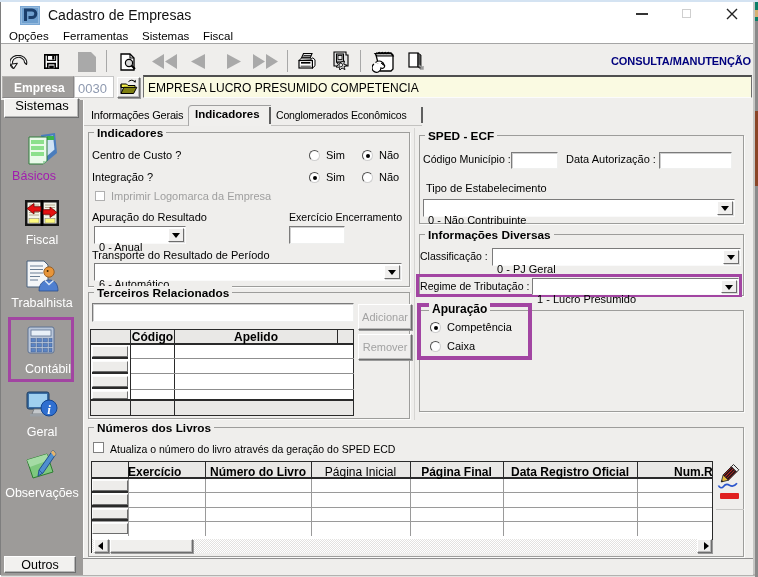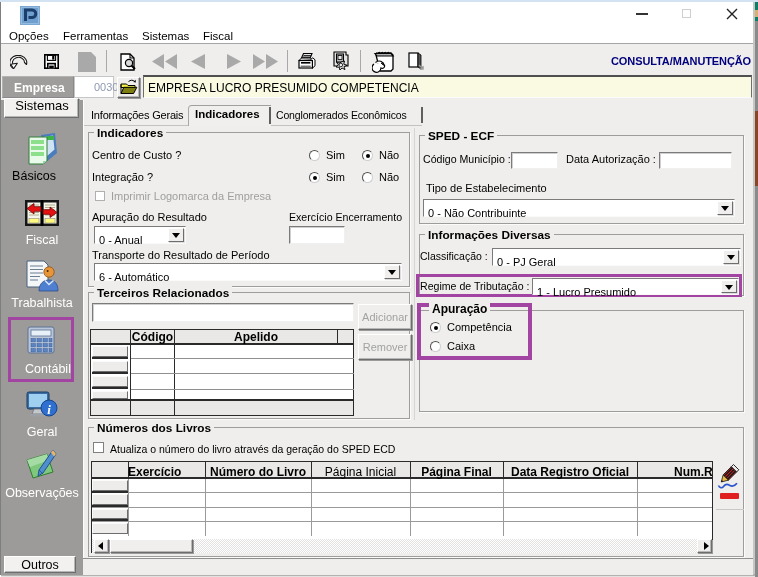--- a/index.html
+++ b/index.html
@@ -5,21 +5,21 @@
 html,body{margin:0;padding:0;}
 body{width:758px;height:577px;overflow:hidden;position:relative;
  font-family:"Liberation Sans",sans-serif;background:#fff;}
 *{box-sizing:border-box;}
 .abs{position:absolute;}
 #win{position:absolute;left:0;top:0;width:758px;height:577px;}
 .sunken{background:#fff;border:1px solid;border-color:#7b7b7b #eff0ef #eff0ef #7b7b7b;box-shadow:inset 1px 1px 0 #cfcfcf;}
 .groupbox{border:1px solid #9d9d9b;box-shadow:1px 1px 0 #fbfbfa;}
 .gtitle{position:absolute;top:-7px;background:#efeeec;padding:0 3px;font-weight:bold;font-size:11.8px;white-space:nowrap;}
 .combo{position:absolute;background:#fff;border:1px solid;border-color:#7b7b7b #fafafa #fafafa #7b7b7b;}
-.combo .txt{position:absolute;left:4px;top:7px;font-size:11px;white-space:nowrap;}
+.combo .txt{position:absolute;left:4px;top:14px;font-size:11px;white-space:nowrap;}
 .cbtn{position:absolute;right:1px;top:1px;bottom:1px;width:16px;background:#f0efee;border:1px solid;border-color:#fff #6d6d6d #6d6d6d #fff;box-shadow:1px 1px 0 #00000022;}
 .cbtn:after{content:"";position:absolute;left:50%;top:50%;margin-left:-4px;margin-top:-2px;border:4px solid transparent;border-top:5px solid #000;}
 .radio{position:absolute;width:11px;height:11px;border-radius:50%;background:#fff;border:1px solid;border-color:#4f4f4f #cfcfcf #cfcfcf #4f4f4f;}
 .radio.on:after{content:"";position:absolute;left:2.5px;top:2.5px;width:4px;height:4px;border-radius:50%;background:#000;}
 .cb{position:absolute;width:10px;height:10px;background:#fff;border:1px solid #808080;}
 .btn3d{position:absolute;background:#efeeed;border:1px solid #6d6d6d;border-top-color:#fff;border-left-color:#fff;box-shadow:inset -1px -1px 0 #b7b7b7, 1px 1px 0 #9a9a9a;}
 .sep{position:absolute;top:50px;width:1px;height:22px;background:#a8a8a8;}
 .lbl{position:absolute;font-size:11px;white-space:nowrap;color:#000;}
 </style>
 </head>
@@ -38,20 +38,21 @@
 <div class="abs" style="left:1px;top:574px;width:754px;height:2px;background:#b2b2b0;"></div>
 <div class="abs" style="left:1px;top:576px;width:754px;height:1px;background:#e2e2e0;"></div>
 
 <div class="abs" style="left:1px;top:2px;width:752px;height:41px;background:#fff;"></div>
 <svg class="abs" style="left:20px;top:6px;" width="20" height="19" viewBox="0 0 20 19">
  <rect x="0" y="0" width="20" height="19" fill="#7aa7d4"></rect>
  <rect x="1" y="1" width="18" height="17" fill="#94bade"></rect>
  <rect x="2" y="2" width="16" height="15" fill="#6f9fce"></rect>
  <path d="M5.5 15 V4 H12 a3.8 3.8 0 0 1 0 7.6 H8.5" fill="none" stroke="#1b3e6b" stroke-width="3"></path>
 </svg>
+<div class="abs" style="left:48px;top:7px;font-size:14px;color:#111;">Cadastro de Empresas</div>
 <div class="abs" style="left:636px;top:13px;width:12px;height:1.5px;background:#333;"></div>
 <div class="abs" style="left:682px;top:9px;width:9px;height:9px;border:1.5px solid #cfcfcf;"></div>
 <svg class="abs" style="left:726px;top:8px;" width="12" height="12" viewBox="0 0 12 12">
  <path d="M1 1 L11 11 M11 1 L1 11" stroke="#222" stroke-width="1.4"></path>
 </svg>
 
 <div class="abs" style="left:9px;top:30px;font-size:11.5px;">Opções</div>
 <div class="abs" style="left:63px;top:30px;font-size:11.5px;">Ferramentas</div>
 <div class="abs" style="left:142px;top:30px;font-size:11.5px;">Sistemas</div>
 <div class="abs" style="left:203px;top:30px;font-size:11.5px;">Fiscal</div>
@@ -134,21 +135,21 @@
  <path d="M11 1 l3 2 v14 l-3 -2 z" fill="#555" stroke="#000" stroke-width="0.8"></path>
  <path d="M12 13 l4 4 m0 -3 v3 h-3" fill="none" stroke="#9a9a9a" stroke-width="1.4"></path>
 </svg>
 </div>
 <div class="abs" style="left:611px;top:55px;font-size:11px;font-weight:bold;color:#00007e;letter-spacing:-0.1px;">CONSULTA/MANUTENÇÃO</div>
 
 <div class="abs" style="left:1px;top:75px;width:752px;height:25px;background:#efeeec;"></div>
 <div class="abs" style="left:2px;top:76px;width:72px;height:22px;background:#9f9d9b;border:1px solid #b5b3b1;border-right-color:#8a8888;border-bottom-color:#8a8888;"></div>
 <div class="abs" style="left:14px;top:81px;font-size:12px;font-weight:bold;color:#fff;">Empresa</div>
 <div class="abs" style="left:74px;top:76px;width:40px;height:22px;background:#fff;border:1px solid #c6c6c6;"></div>
-<div class="abs" style="left:78px;top:81px;font-size:11px;color:#8f9ab0;margin-left:16px;">0030</div>
+<div class="abs" style="left:78px;top:81px;font-size:13px;color:#8f9ab0;">0030</div>
 <div class="btn3d" style="left:117px;top:77px;width:23px;height:21px;"></div>
 <svg class="abs" style="left:120px;top:79px;" width="18" height="16" viewBox="0 0 18 16">
  <path d="M1 5 h5.5 l1.5 1.5 h7 v2 h-14 z" fill="#f6f14c" stroke="#000" stroke-width="1"></path>
  <path d="M1 14.5 V5.5 M1 14.5 l2.8 -6.2 h13 l-3.2 6.2 z" fill="#7e7e10" stroke="#000" stroke-width="1"></path>
  <path d="M8.5 2.6 c2 -1.8 4.5 -1.8 6 -0.2" fill="none" stroke="#000" stroke-width="1"></path>
  <path d="M15.6 0.8 l0.3 2.6 l-2.6 -0.3 z" fill="#000"></path>
 </svg>
 <div class="abs" style="left:143px;top:75px;width:609px;height:23px;background:#fafae2;border:1px solid #6f6f6f;border-top:2px solid #4f4f4f;border-bottom:1px solid #fbfbfb;"></div>
 <div class="abs" style="left:148px;top:81px;font-size:12px;color:#000;">EMPRESA LUCRO PRESUMIDO COMPETENCIA</div>
 
@@ -160,21 +161,21 @@
 <svg class="abs" style="left:25px;top:133px;" width="34" height="33" viewBox="0 0 34 33">
  <path d="M16 2 l14 -2 l2 20 l-12 10 z" fill="#4a7dbd"></path>
  <path d="M18 4 l10 -1.5 l1.5 14 l-8 7 z" fill="#cfe3f5"></path>
  <path d="M22 3 h7 v4 h-7 z" fill="#3bb54a"></path>
  <path d="M4 4 h18 v24 l-4 3 h-14 z" fill="#eafaea" stroke="#2f7d3a" stroke-width="1"></path>
  <rect x="6" y="7" width="13" height="4" fill="#8ce08c"></rect>
  <rect x="6" y="13" width="13" height="4" fill="#8ce08c"></rect>
  <rect x="6" y="19" width="13" height="4" fill="#8ce08c"></rect>
  <path d="M22 28 l-4 3 v-3 z" fill="#9fd3a8"></path>
 </svg>
-<div class="abs" style="left:0;top:169px;width:68px;text-align:center;font-size:12.5px;color:#000000;">Básicos</div>
+<div class="abs" style="left:0;top:169px;width:68px;text-align:center;font-size:12.5px;color:#a21caf;">Básicos</div>
 
 <svg class="abs" style="left:24px;top:198px;" width="36" height="31" viewBox="0 0 36 31">
  <rect x="1" y="2" width="34" height="26" fill="#161616"></rect>
  <path d="M3.5 4.5 h13 v21 h-13 z" fill="#f4f4ea"></path>
  <path d="M19.5 4.5 h13 v21 h-13 z" fill="#f4f4ea"></path>
  <path d="M5 7 h10 M5 9.5 h10 M5 12 h10 M5 14.5 h10 M5 17 h10 M21 7 h10 M21 9.5 h10 M21 12 h10 M21 14.5 h10 M21 17 h10" stroke="#a9a383" stroke-width="0.9"></path>
  <path d="M18 2 v26" stroke="#000" stroke-width="2.6"></path>
  <path d="M10 16 L3 10.5 L10 5.5 v3.2 h7 v4.6 h-7 z" fill="#e61212" stroke="#6e0000" stroke-width="0.8"></path>
  <path d="M26 9 L33 14.5 L26 19.5 v-3.2 h-7 v-4.6 h7 z" fill="#e61212" stroke="#6e0000" stroke-width="0.8"></path>
  <rect x="5" y="20.5" width="10" height="4.5" fill="#fffa7e" stroke="#777" stroke-width="0.5"></rect>

